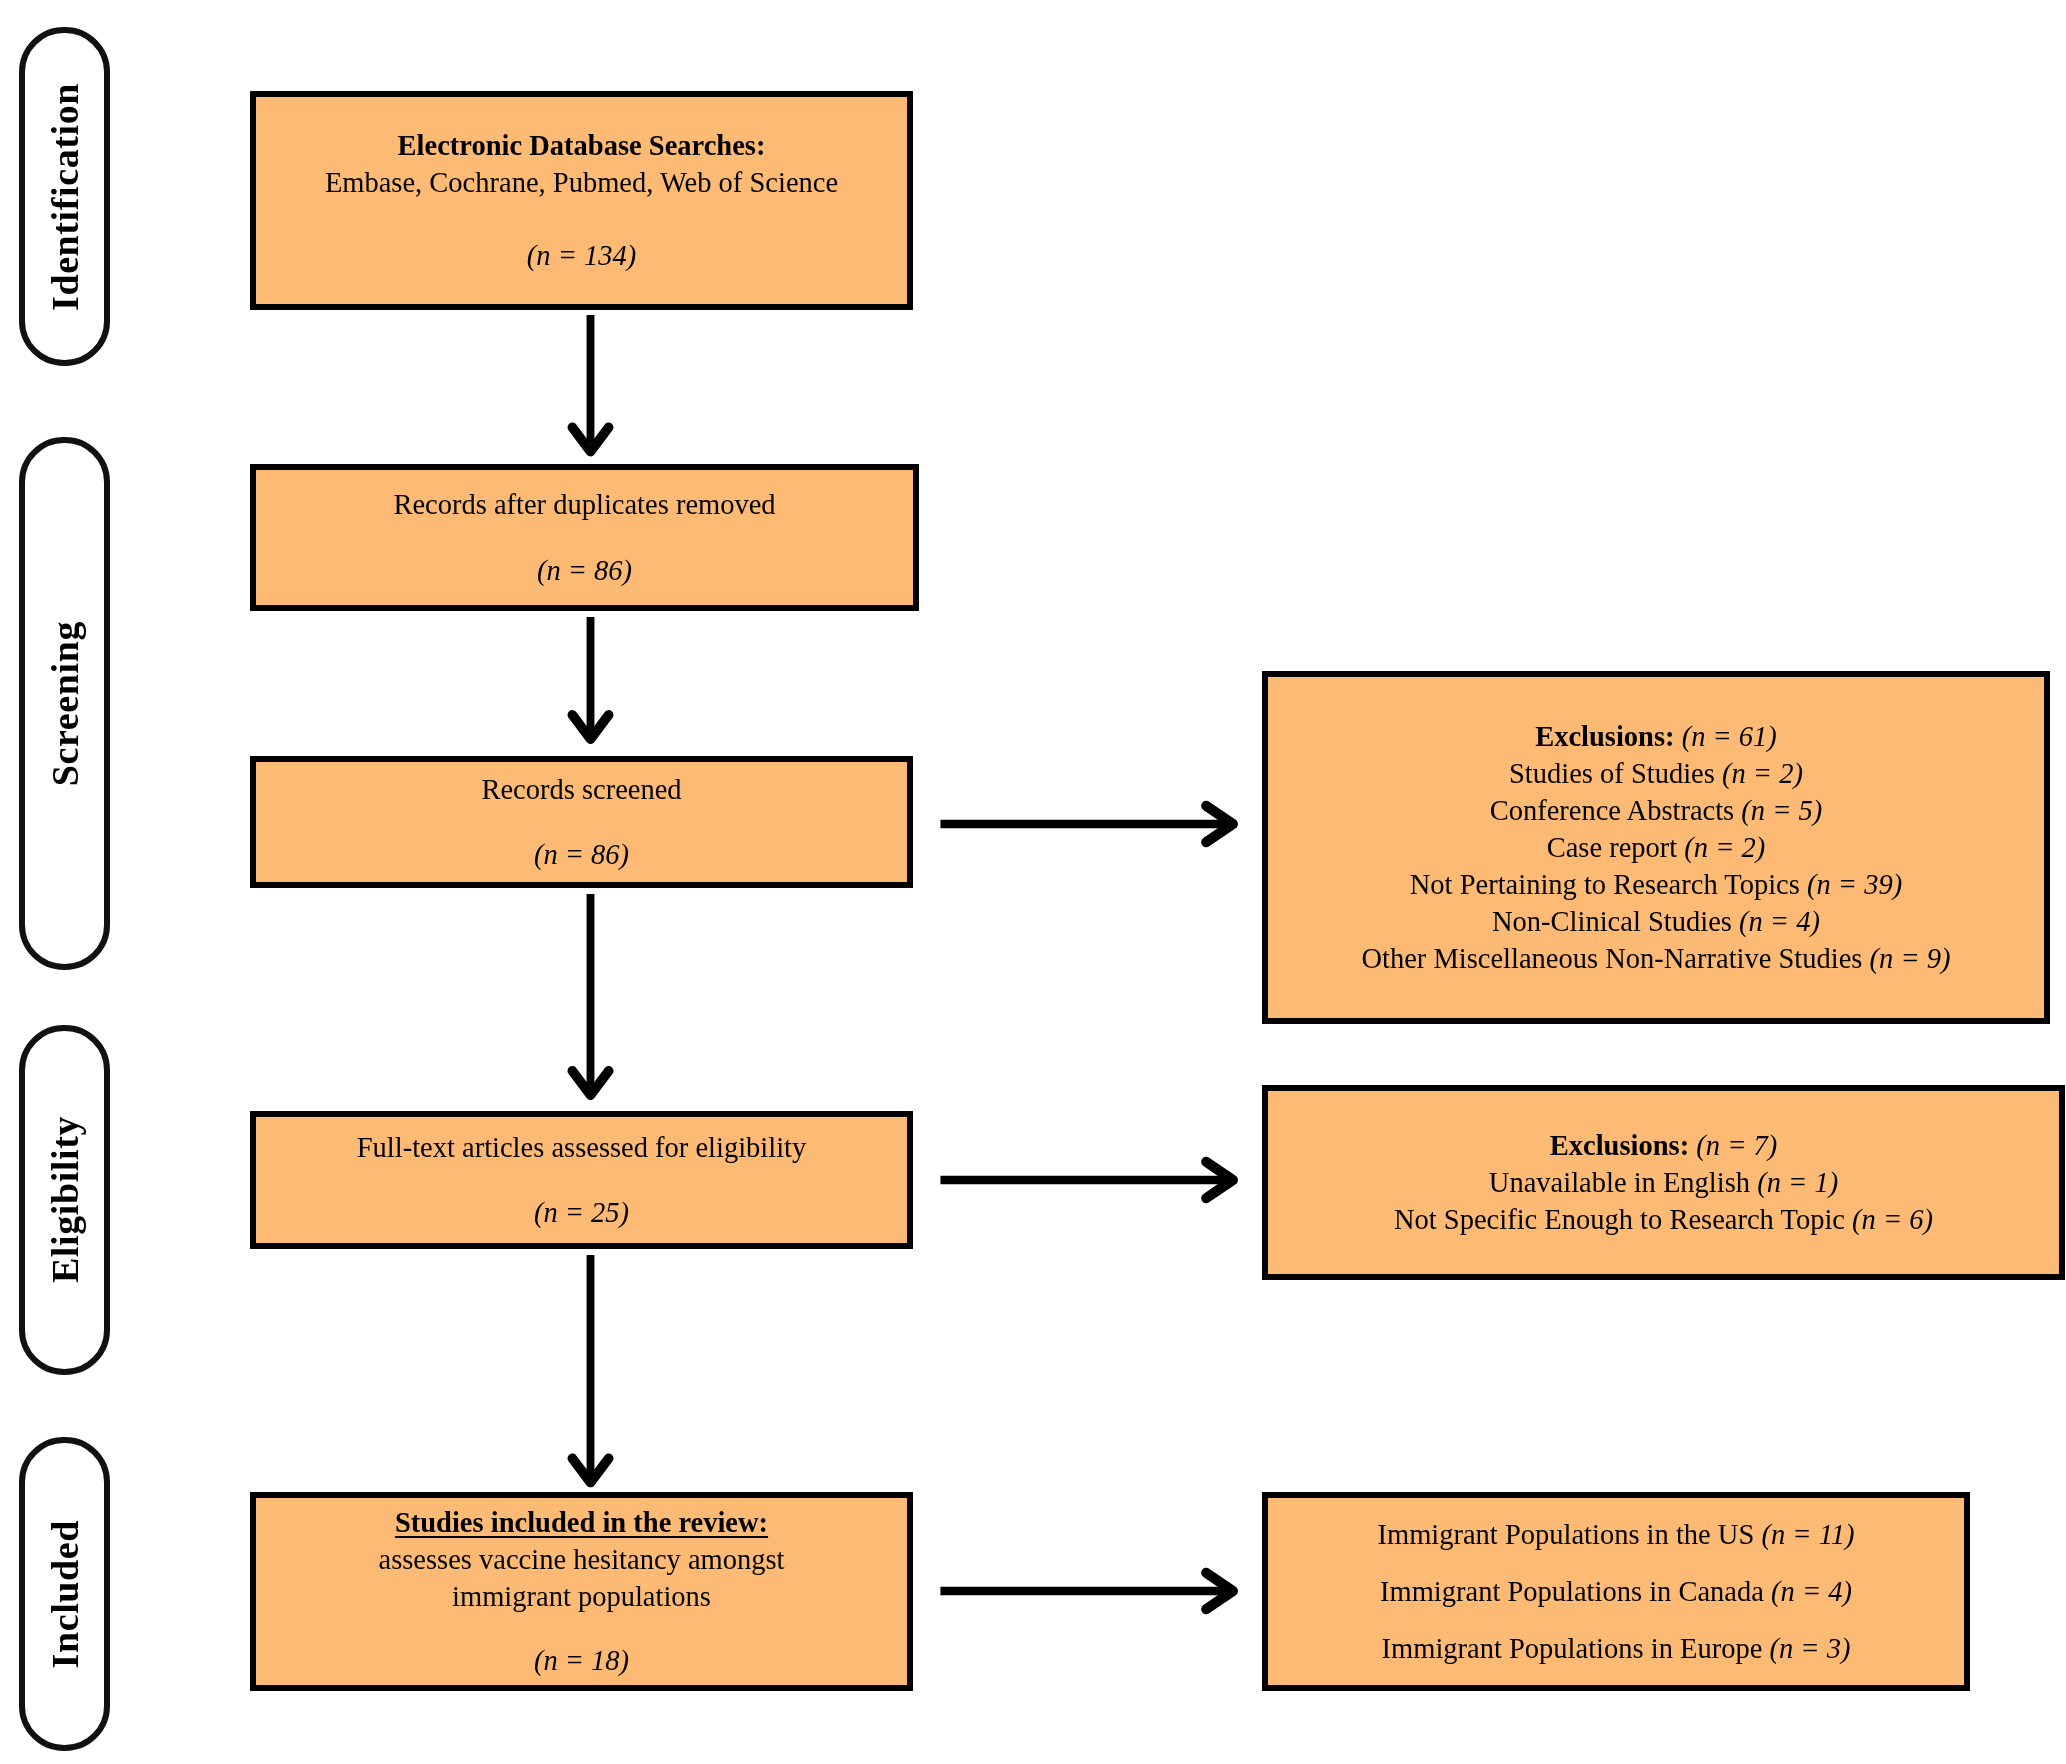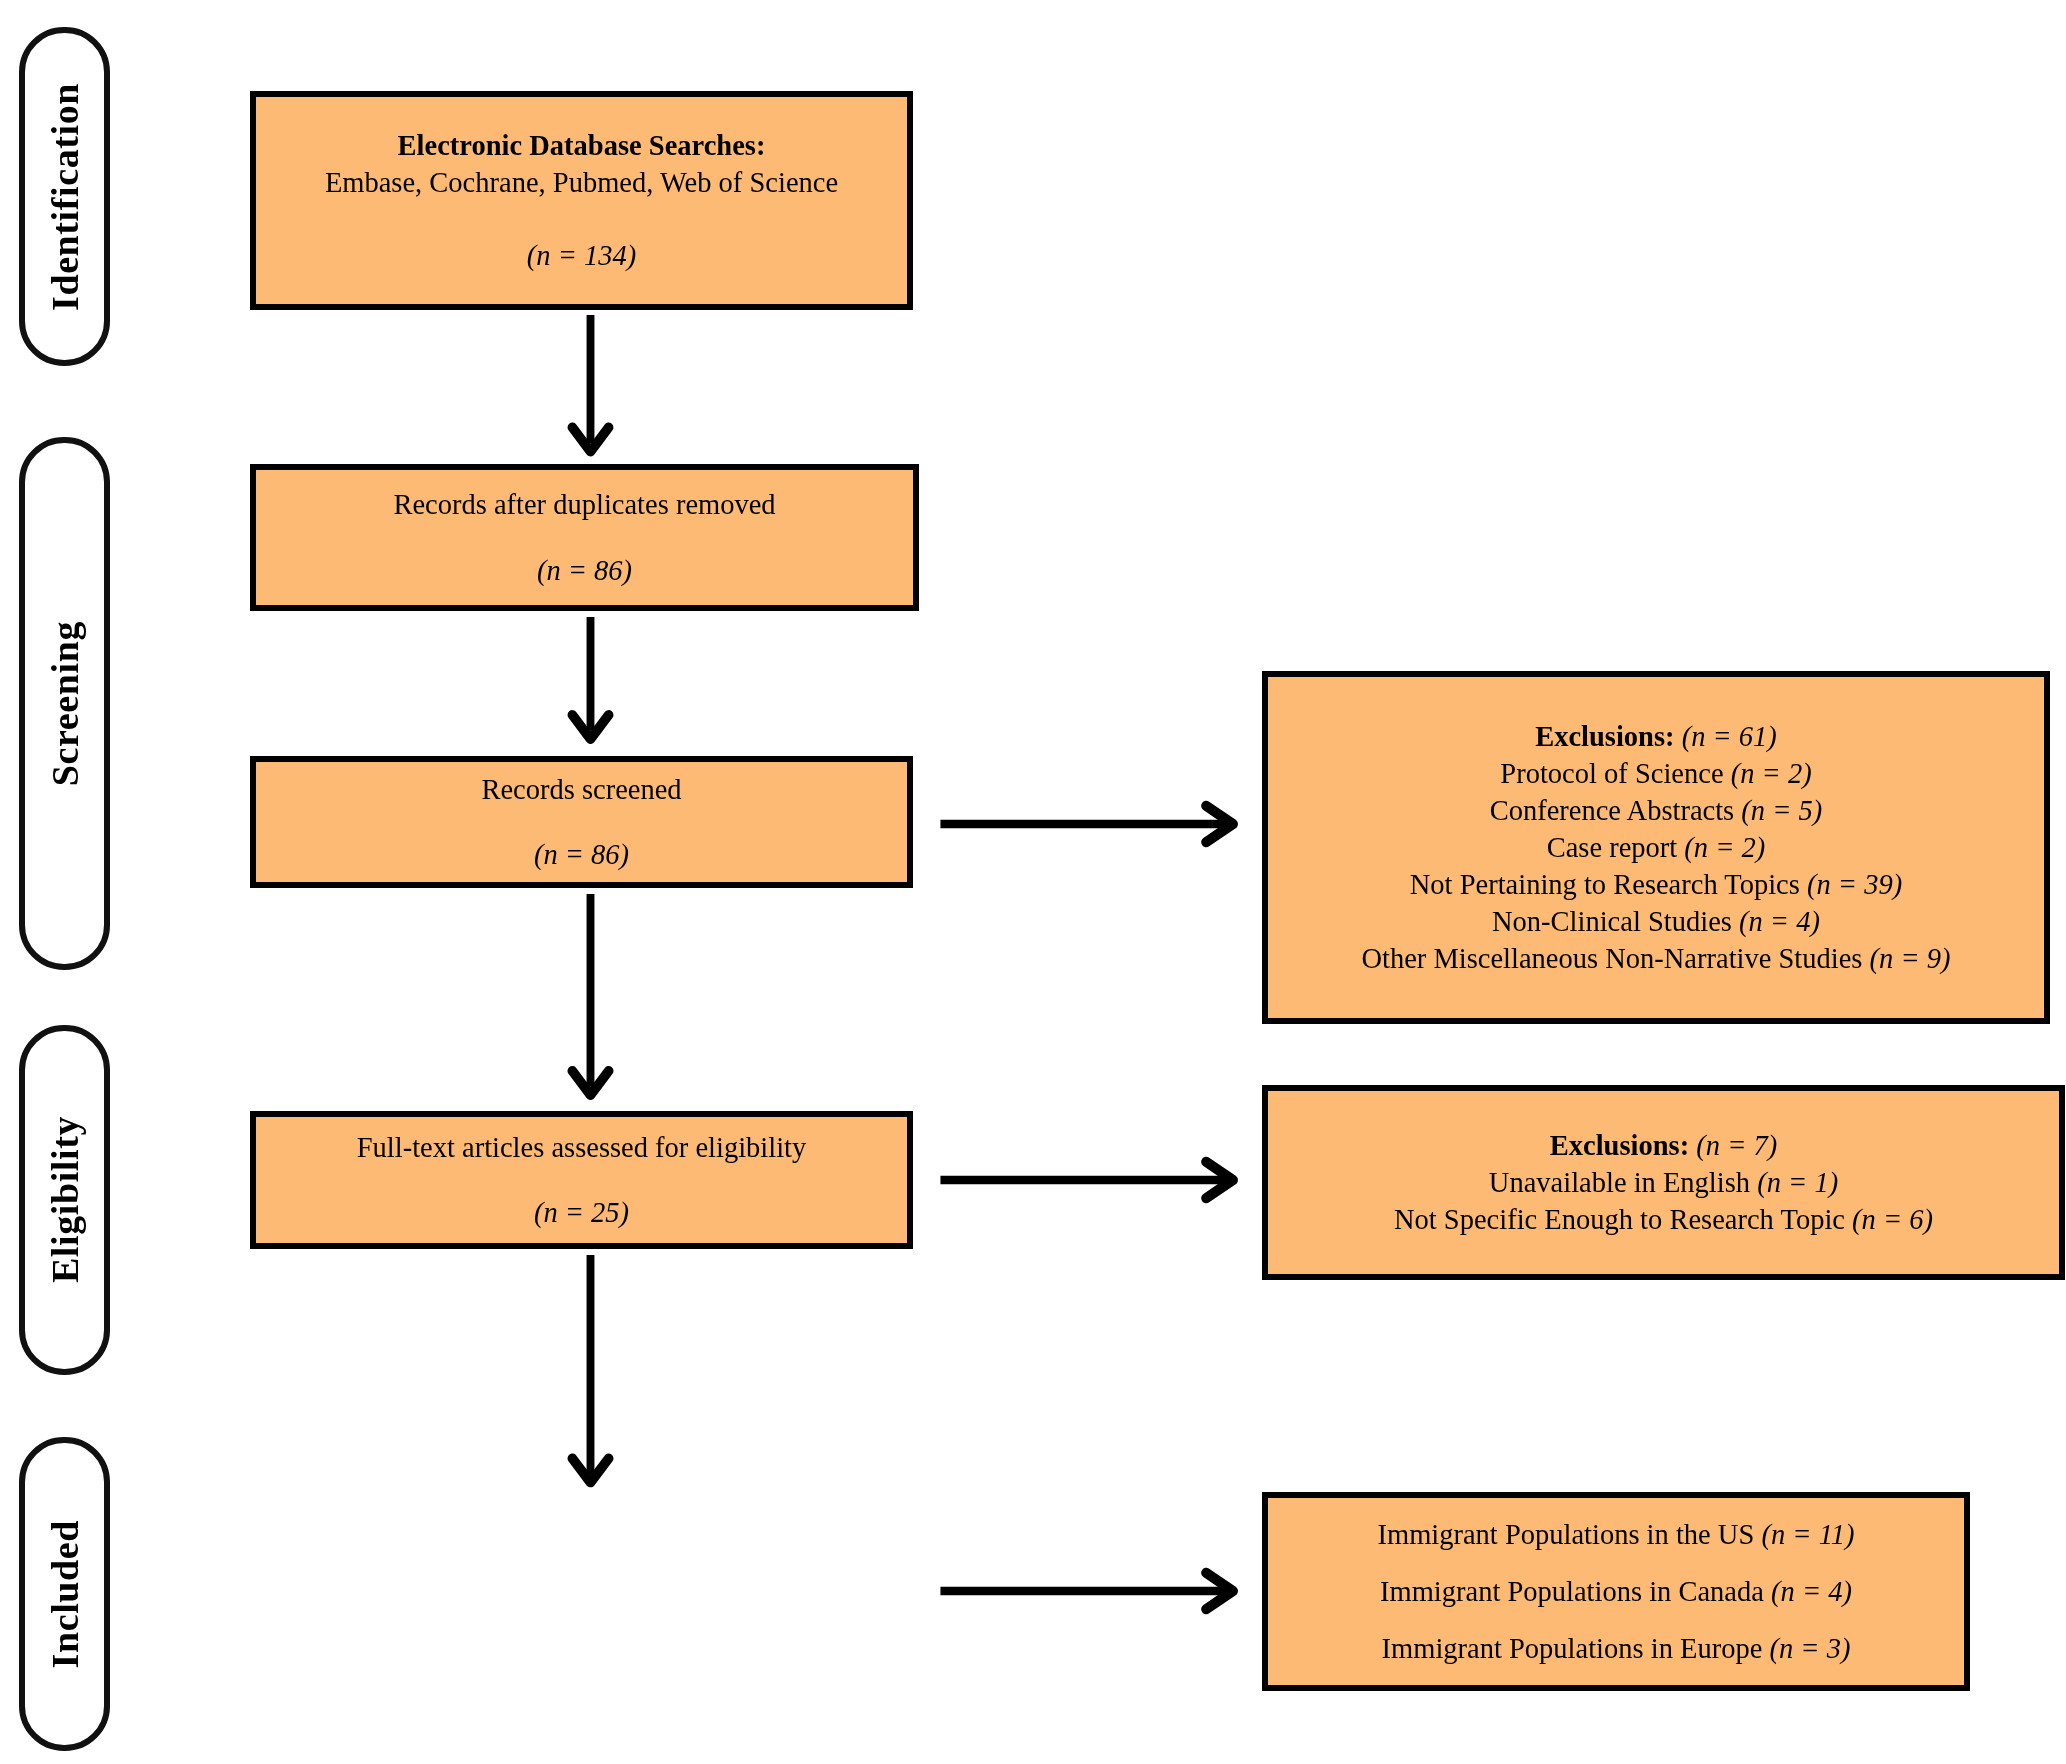--- a/index.html
+++ b/index.html
@@ -148,20 +148,27 @@
     <div class="count">(n = 25)</div>
   </div>
 
   <div class="v-arrow" style="left:554px; top:1255px;">
     <svg width="73" height="236" viewBox="0 0 120 390">
       <line x1="60" y1="0" x2="60" y2="362" stroke="#000" stroke-width="13"></line>
       <polyline points="30,336 60,376 90,336" fill="none" stroke="#000" stroke-width="16" stroke-linecap="round" stroke-linejoin="round"></polyline>
     </svg>
   </div>
 
+  <div class="flow-box" style="left:250px; top:1492px; width:663px; height:199px;">
+    <div class="line underline-bold">Studies included in the review:</div>
+    <div class="line">assesses vaccine hesitancy amongst</div>
+    <div class="line">immigrant populations</div>
+    <div class="gap-md"></div>
+    <div class="count">(n = 18)</div>
+  </div>
 
   <div class="h-arrow" style="left:940px; top:795px;">
     <svg width="309" height="58" viewBox="0 0 510 96">
       <line x1="0" y1="48" x2="470" y2="48" stroke="#000" stroke-width="14"></line>
       <polyline points="440,18 484,48 440,78" fill="none" stroke="#000" stroke-width="17" stroke-linecap="round" stroke-linejoin="round"></polyline>
     </svg>
   </div>
 
   <div class="h-arrow" style="left:940px; top:1151px;">
     <svg width="309" height="58" viewBox="0 0 510 96">
@@ -175,21 +182,21 @@
       <line x1="0" y1="48" x2="470" y2="48" stroke="#000" stroke-width="14"></line>
       <polyline points="440,18 484,48 440,78" fill="none" stroke="#000" stroke-width="17" stroke-linecap="round" stroke-linejoin="round"></polyline>
     </svg>
   </div>
 
   <div class="flow-box" style="left:1262px; top:671px; width:788px; height:353px;">
     <div class="line">
       <span class="bold" style="font-weight:bold;">Exclusions:</span><span> </span><span class="nlabel">(n = 61)</span>
     </div>
     <div class="line">
-      <span>Protocol of Science</span><span> </span><span class="nlabel">(n = 2)</span>
+      <span>Studies of Studies</span><span> </span><span class="nlabel">(n = 2)</span>
     </div>
     <div class="line">
       <span>Conference Abstracts</span><span> </span><span class="nlabel">(n = 5)</span>
     </div>
     <div class="line">
       <span>Case report</span><span> </span><span class="nlabel">(n = 2)</span>
     </div>
     <div class="line">
       <span>Not Pertaining to Research Topics</span><span> </span><span class="nlabel">(n = 39)</span>
     </div>

